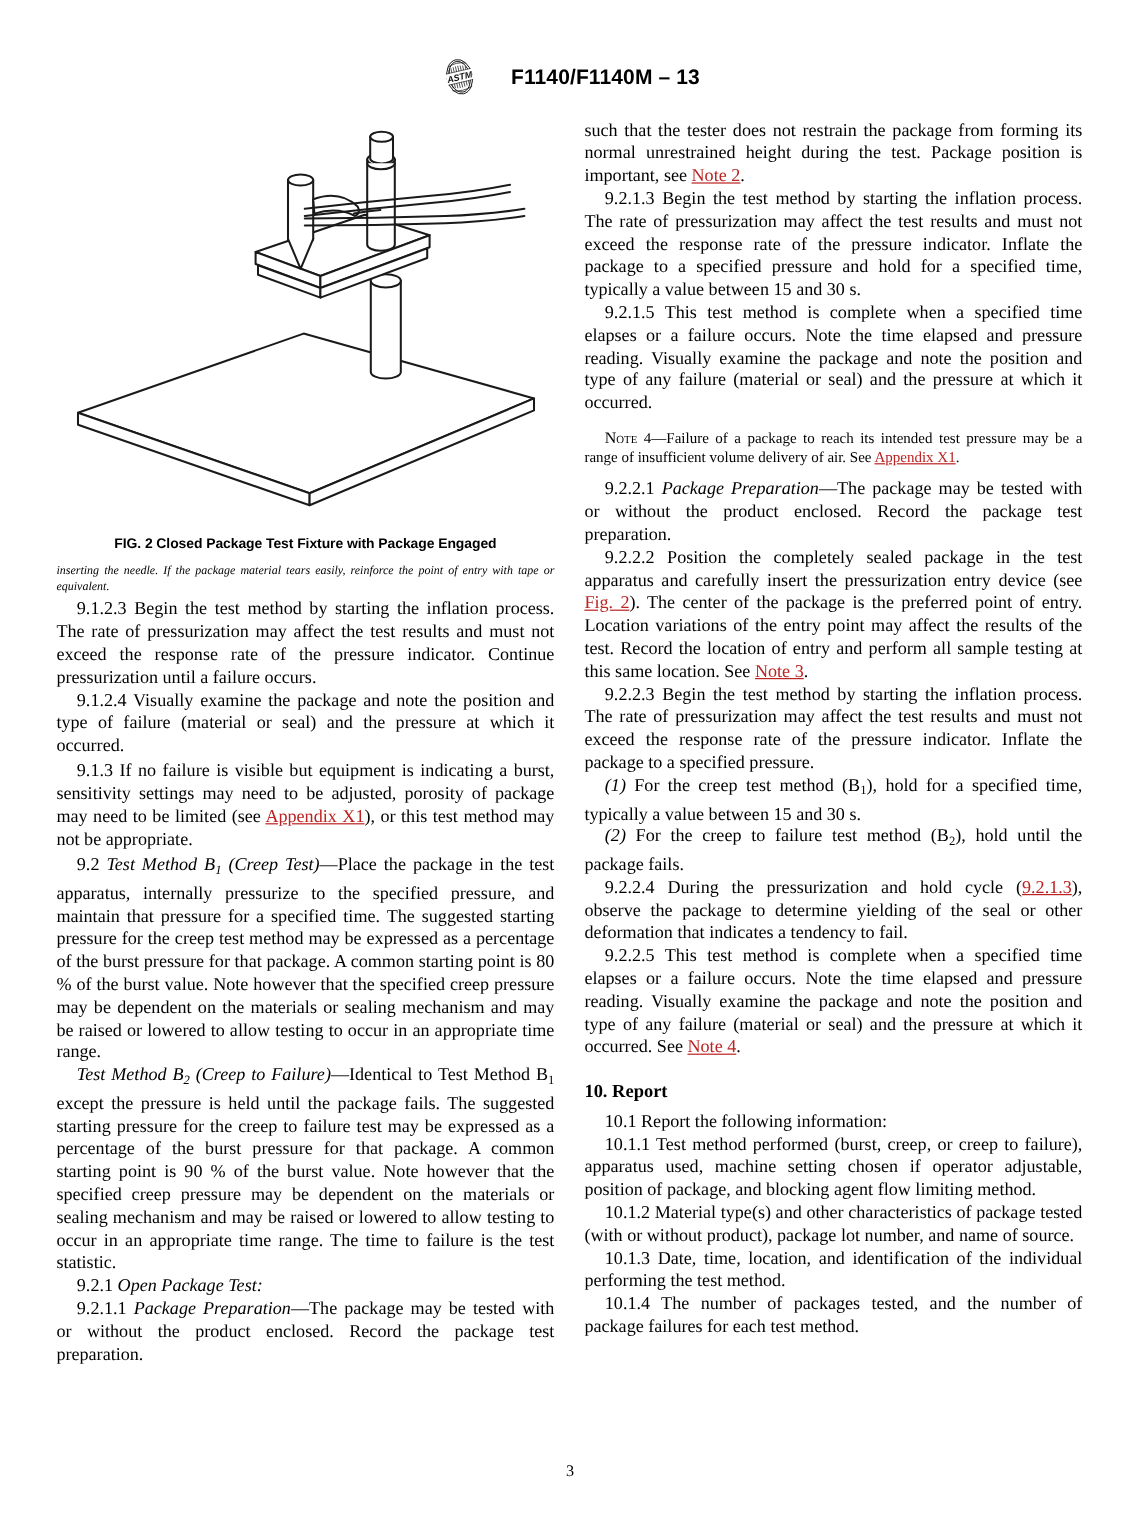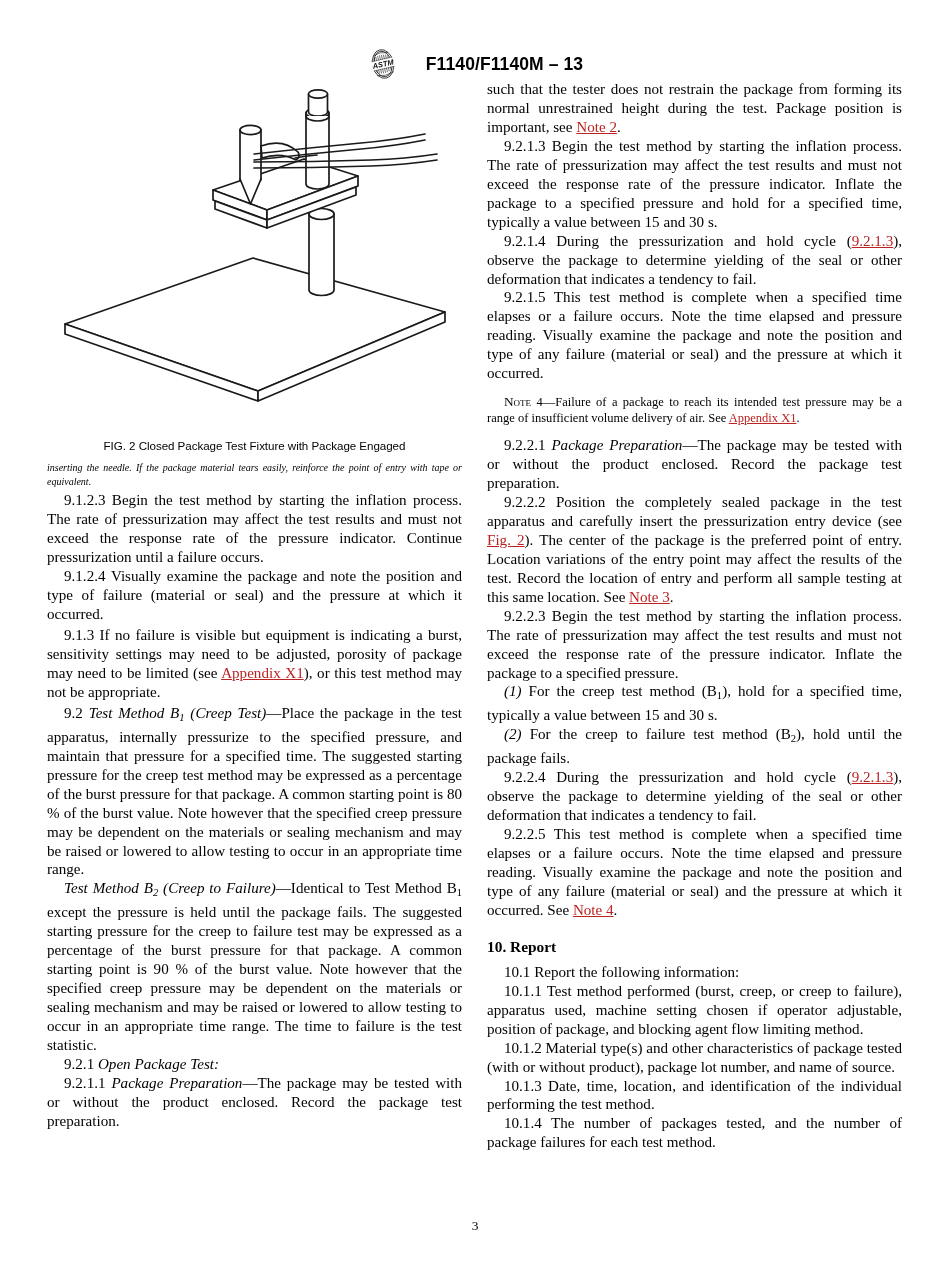--- a/index.html
+++ b/index.html
@@ -46,43 +46,43 @@
     font-weight: bold;
     font-size: 17.5px;
     letter-spacing: 0.1px;
     white-space: nowrap;
     padding-left: 16px;
   }
 
   
   .col {
     position: absolute;
-    top: 80px;
+    top: 100px;
     width: 415px;
   }
   .col-left  { left: 47px; }
   .col-right { left: 487px; }
 
   
   .figure-block {
     width: 415px;
     margin: 0 0 4px 0;
   }
   .figure-art {
     display: block;
     margin: 0 auto;
     width: 400px;
     height: 345px;
   }
   .figure-caption {
     font-family: "Liberation Sans", "DejaVu Sans", sans-serif;
-    font-weight: normal;
+    font-weight: bold;
     font-size: 11.6px;
     text-align: center;
-    margin-top: 14px;
+    margin-top: 2px;
     white-space: nowrap;
     letter-spacing: -0.05px;
   }
 
   
   p {
     margin: 0;
     font-size: 15.1px;
     line-height: 18.95px;
     text-align: justify;
@@ -252,23 +252,20 @@
   <div class="col col-right">
 
     <p class="flush">
       <span>such that the tester does not restrain the package from forming its normal unrestrained height during the test. Package position is important, see </span><a class="lnk" href="#">Note 2</a><span>.</span>
     </p>
 
     <p class="indent">
       <span>9.2.1.3</span><span> Begin the test method by starting the inflation process. The rate of pressurization may affect the test results and must not exceed the response rate of the pressure indicator. Inflate the package to a specified pressure and hold for a specified time, typically a value between 15 and 30 s.</span>
     </p>
 
-    <p class="indent">
-      <span>9.2.1.4</span><span> During the pressurization and hold cycle (</span><a class="lnk" href="#">9.2.1.3</a><span>), observe the package to determine yielding of the seal or other deformation that indicates a tendency to fail.</span>
-    </p>
 
     <p class="indent">
       <span>9.2.1.5</span><span> This test method is complete when a specified time elapses or a failure occurs. Note the time elapsed and pressure reading. Visually examine the package and note the position and type of any failure (material or seal) and the pressure at which it occurred.</span>
     </p>
 
     <p class="astm-note">
       <span class="note-label">Note</span><span> 4</span><span>—Failure of a package to reach its intended test pressure may be a range of insufficient volume delivery of air. See </span><a class="lnk" href="#">Appendix X1</a><span>.</span>
     </p>
 
 

